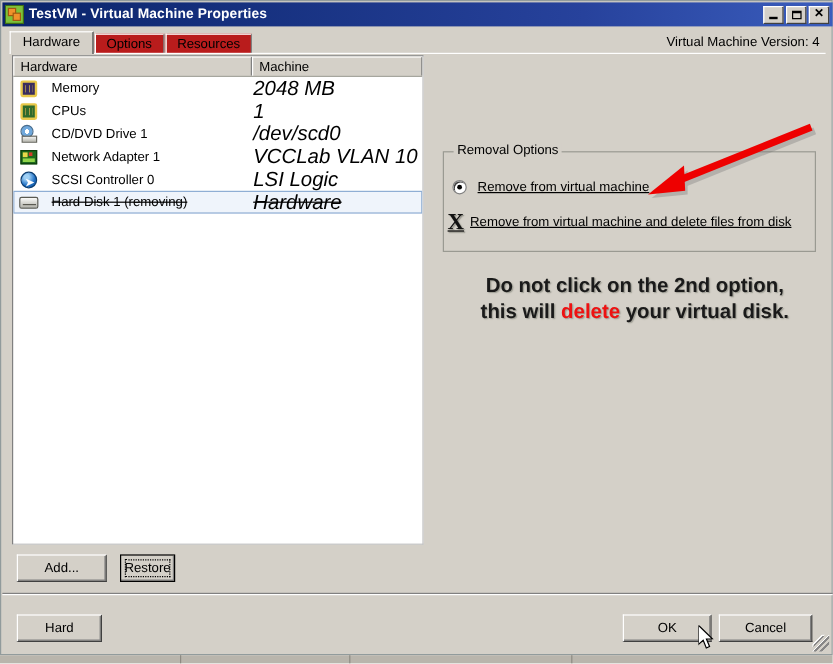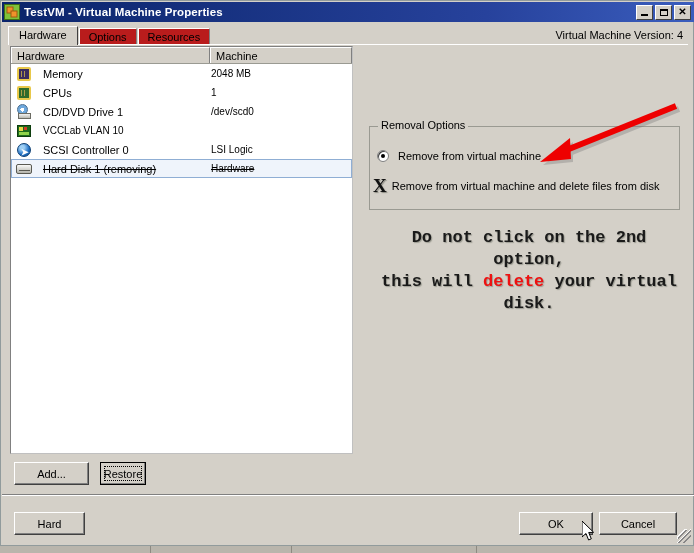--- a/index.html
+++ b/index.html
@@ -153,21 +153,21 @@
     background: #eff4fb;
     border: 1px solid #8faed4;
   }
   .hw-icon {
     width: 16px; height: 16px;
     flex: 0 0 auto;
     margin-right: 11px;
     position: relative;
   }
   .hw-name { width: 168px; font-size: 11px; }
-  .hw-sum  { font-size: 10px; }
+  .hw-sum  { font-size: 17px; font-style: italic; }
   .strike { text-decoration: line-through; }
 
   
   .ic-chip {
     position: absolute; left: 1px; top: 1px;
     width: 14px; height: 14px;
     border-radius: 2px;
     box-sizing: border-box;
   }
   .ic-chip.mem { background: #3a2d5e; border: 2px solid #e8c84a; }
@@ -247,22 +247,23 @@
   }
   #groupbox-title {
     position: absolute;
     left: 377px; top: 118px;
     background: #d4d0c8;
     padding: 0 3px;
     font-size: 11px;
   }
   .radio-line {
     position: absolute;
-    display: flex; align-items: center;
-    font-size: 11px;
+    display: flex; align-items: flex-start;
+    font-size: 11px;
+    text-decoration: underline;
   }
   #opt1 { left: 376px; top: 149px; }
   #opt2 { left: 372px; top: 178px; }
   .radio {
     width: 12px; height: 12px; border-radius: 50%;
     background: #ffffff;
     border: 1px solid #808080;
     box-shadow: inset 1px 1px 0 #404040, inset -1px -1px 0 #ffffff;
     box-sizing: border-box;
     margin-right: 9px;
@@ -283,21 +284,21 @@
     color: #111;
     text-shadow: 1px 1px 1px rgba(120,120,110,.8);
   }
 
   
   #annotation {
     position: absolute;
     left: 378px; top: 226px;
     width: 300px;
     text-align: center;
-    font-family: Liberation Mono, monospace;
+    font-family: Liberation Sans, sans-serif;
     font-size: 17px;
     font-weight: bold;
     line-height: 22px;
     color: #1a1a1a;
     text-shadow: 1px 1px 1px rgba(150,150,140,.9);
   }
   #annotation .red { color: #ee1111; text-align: right; }
 
   
   #arrow-svg {
@@ -459,20 +460,21 @@
     </div>
 
     <div class="hw-row">
       <span class="hw-icon">
           <span class="ic-nic">
             <span class="d1"></span>
             <span class="d2"></span>
             <span class="d3"></span>
           </span>
         </span>
+      <span class="hw-name">Network Adapter 1</span>
       <span class="hw-sum">VCCLab VLAN 10</span>
     </div>
 
     <div class="hw-row">
       <span class="hw-icon">
           <span class="ic-scsi">
             <span class="arrow">➤</span>
           </span>
         </span>
       <span class="hw-name">SCSI Controller 0</span>

